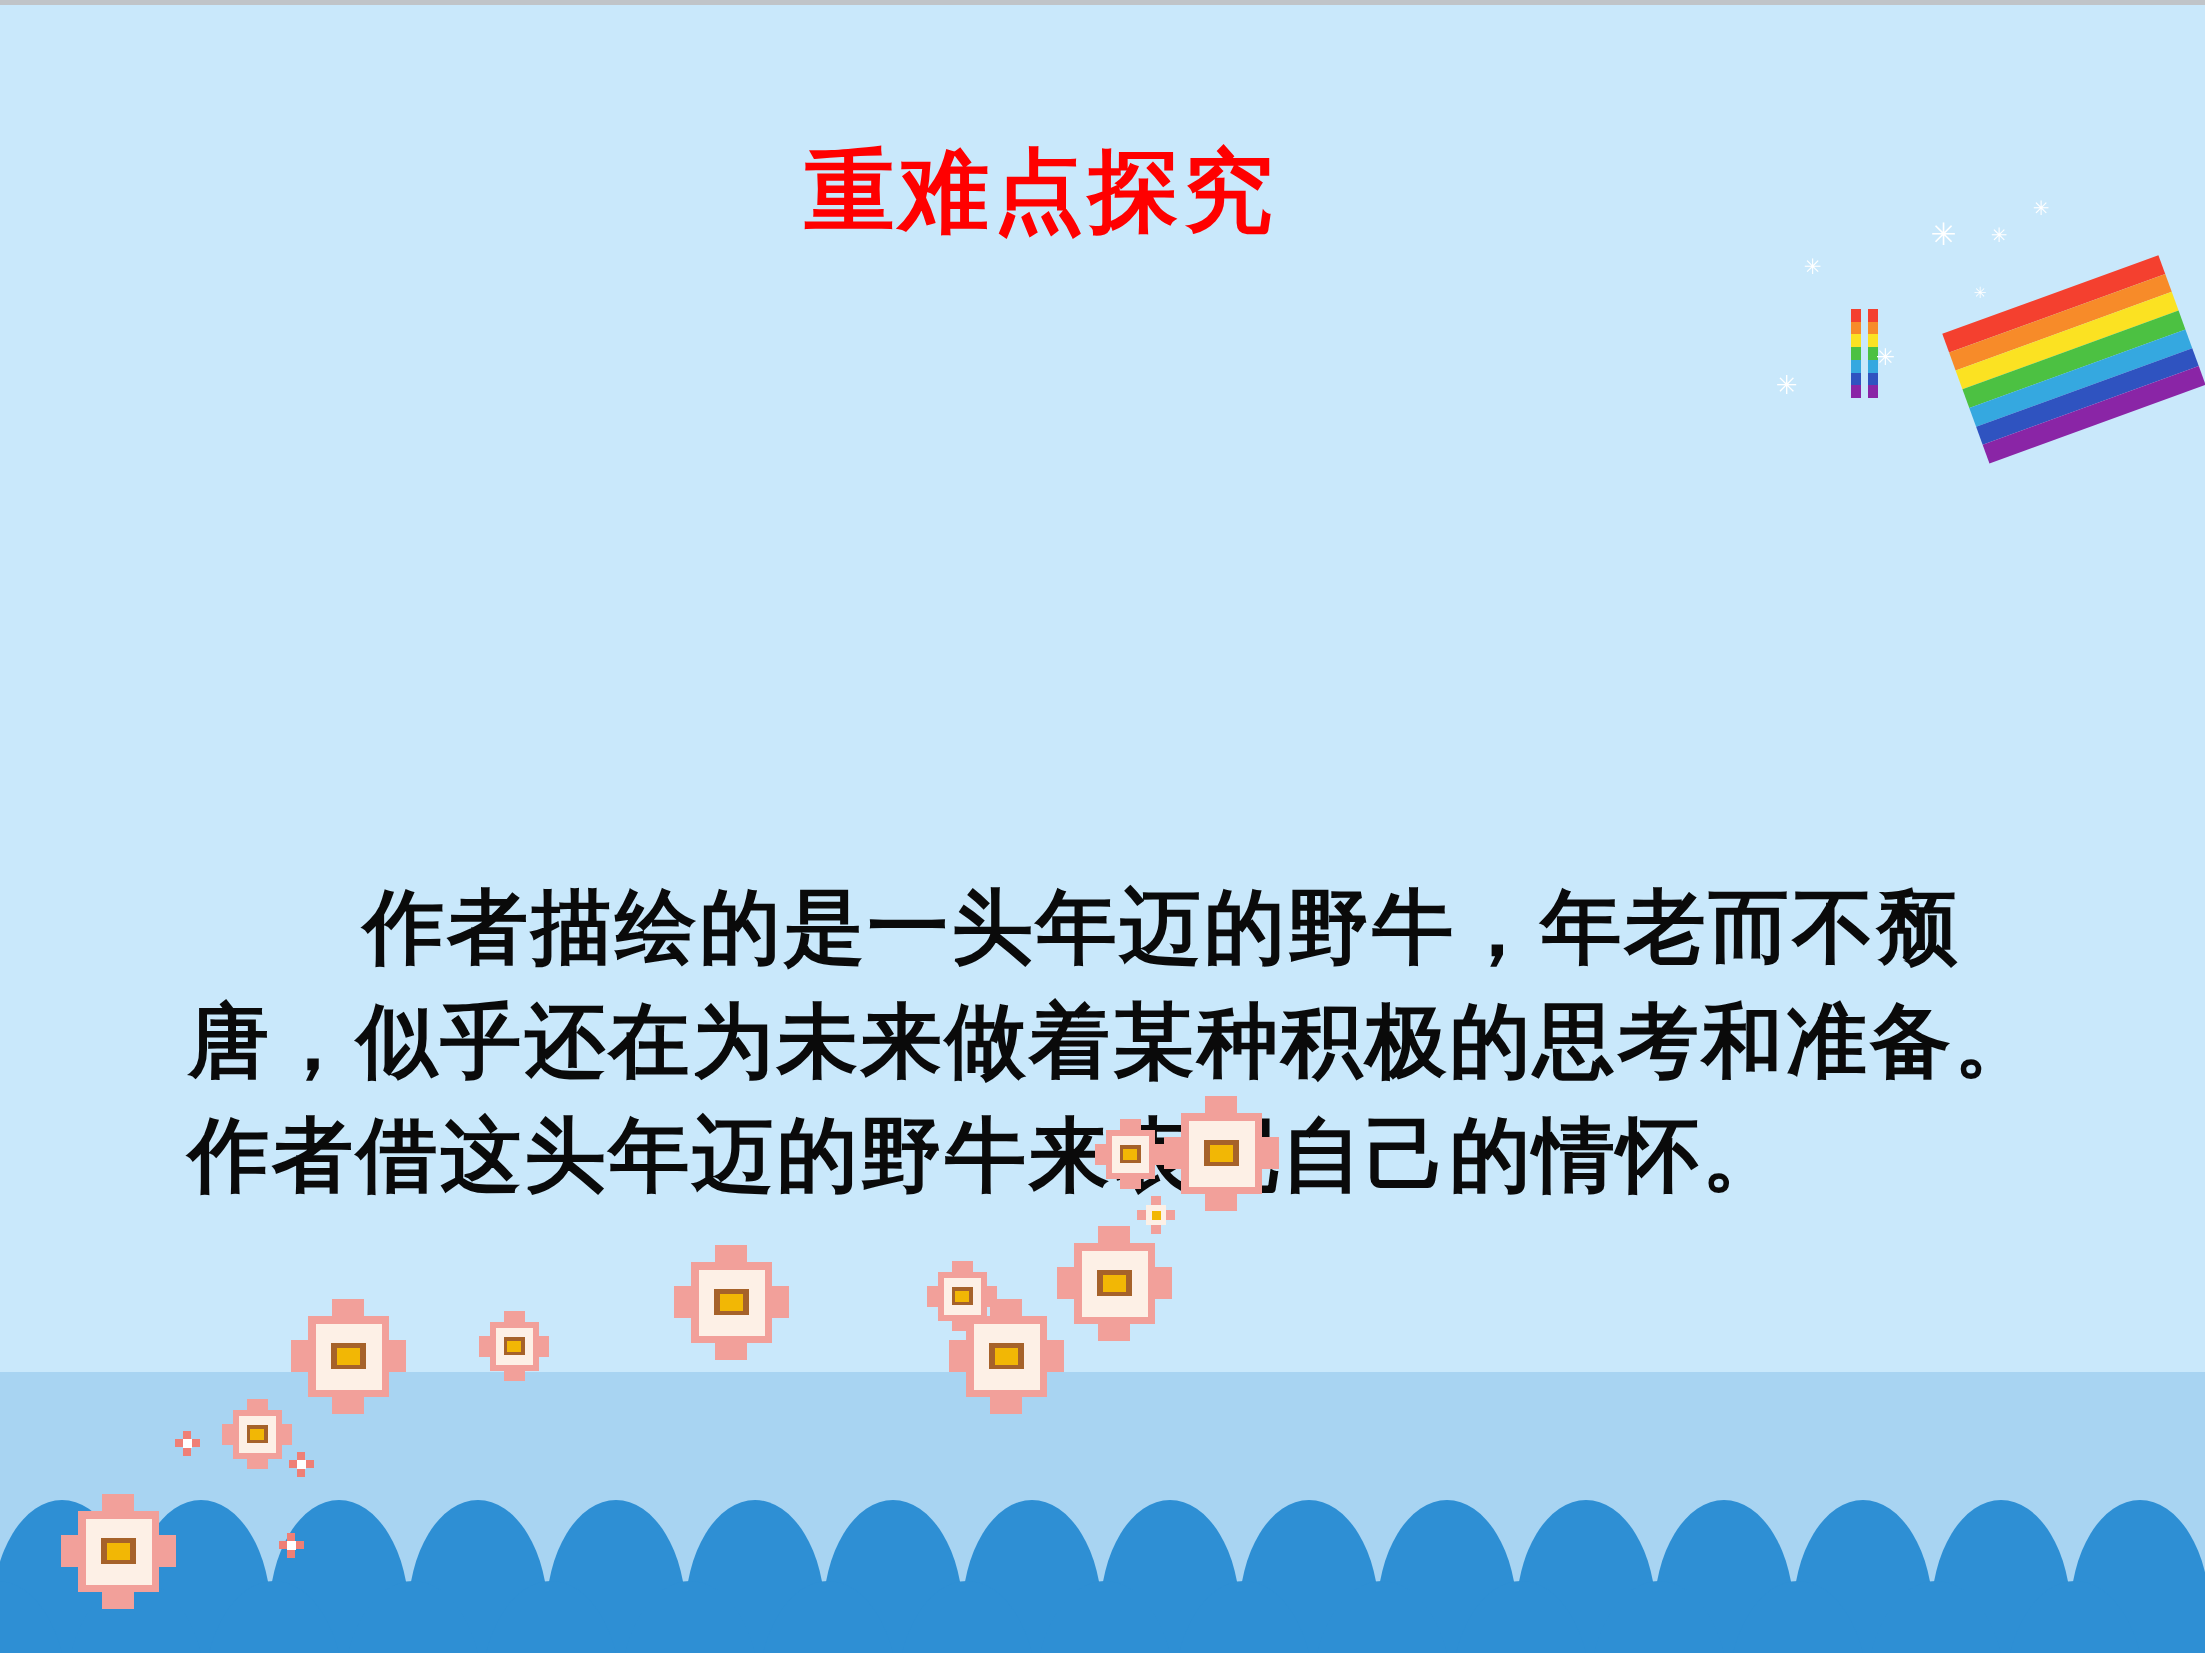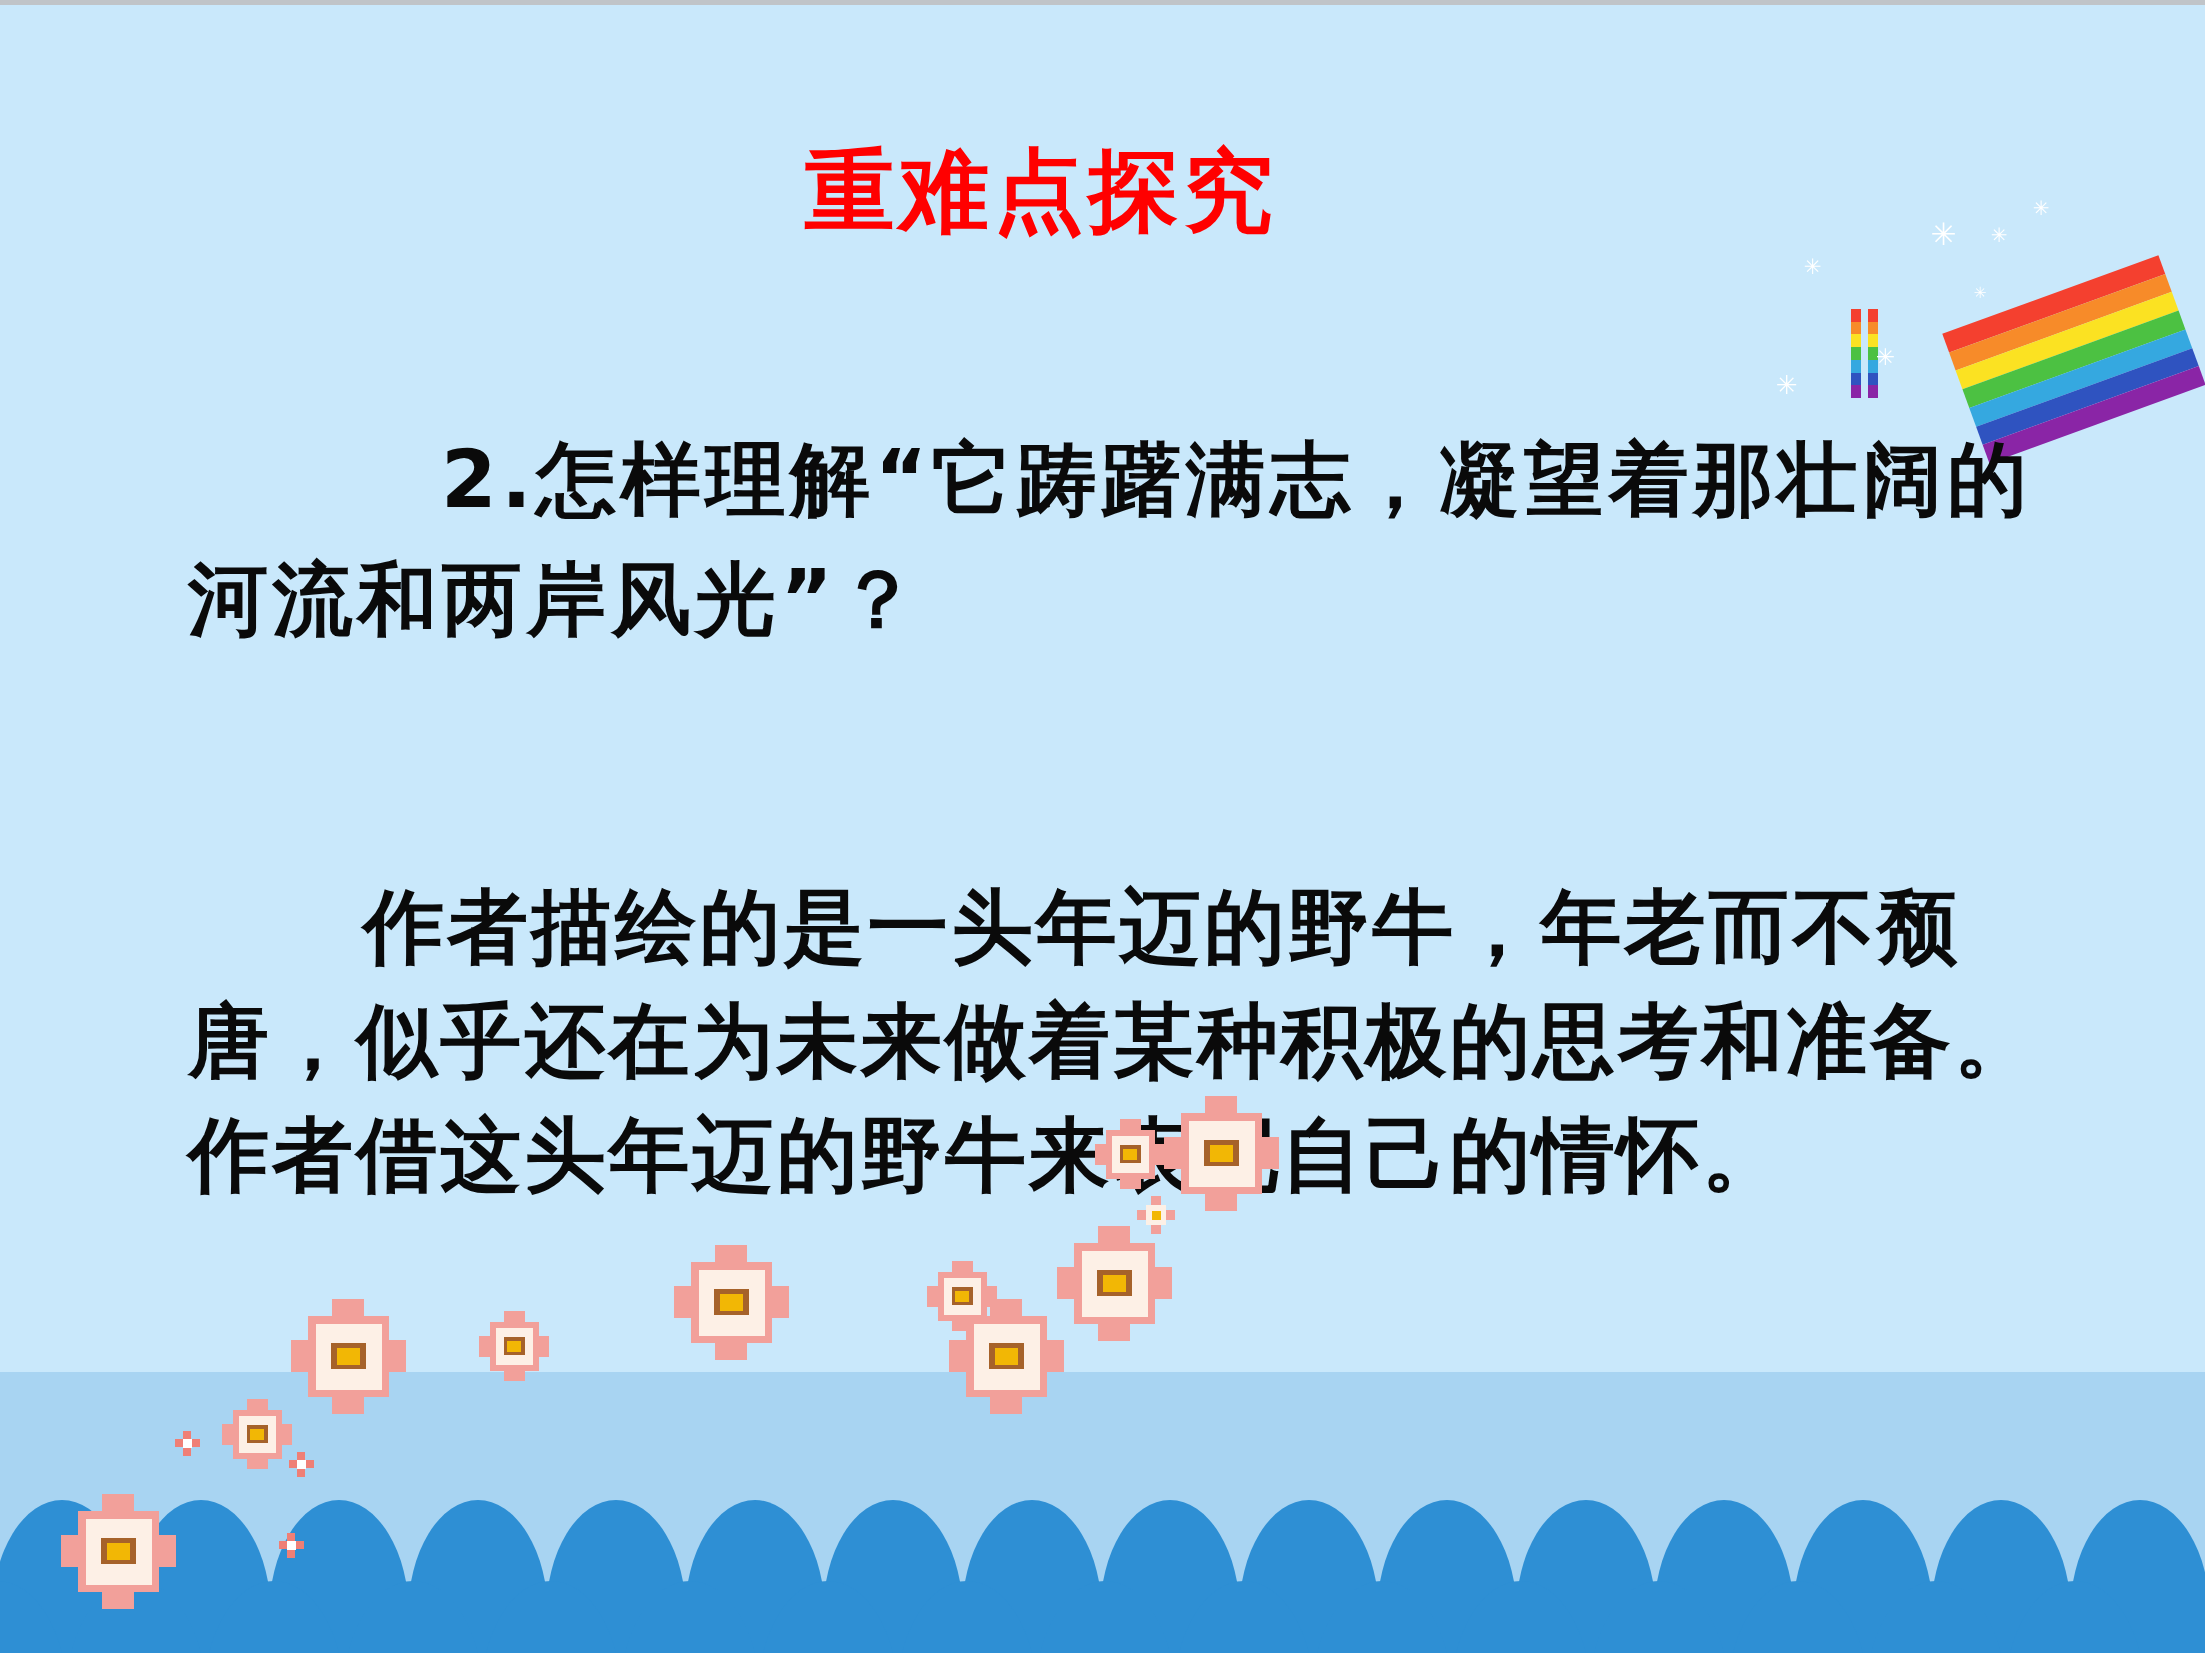--- a/index.html
+++ b/index.html
@@ -226,21 +226,20 @@
     </div>
     <span class="spark s1">✳</span>
     <span class="spark s2">✳</span>
     <span class="spark s3">✳</span>
     <span class="spark s4">✳</span>
     <span class="spark s5">✳</span>
     <span class="spark s6">✳</span>
     <span class="spark s7">✳</span>
   </div>
 
-  <div class="question">2.怎样理解“它踌躇满志，凝望着那壮阔的河流和两岸风光”？</div>
 
   <div class="answer">作者描绘的是一头年迈的野牛，年老而不颓唐，似乎还在为未来做着某种积极的思考和准备。作者借这头年迈的野牛来表现自己的情怀。</div>
 
   <div class="blossom bl-mid" style="left:1095px;top:1114px;">
     <span class="pet d1"></span>
       <span class="pet h"></span>
       <span class="pet v"></span>
     <span class="inner"></span>
       <span class="core2"></span>
       <span class="core"></span>

